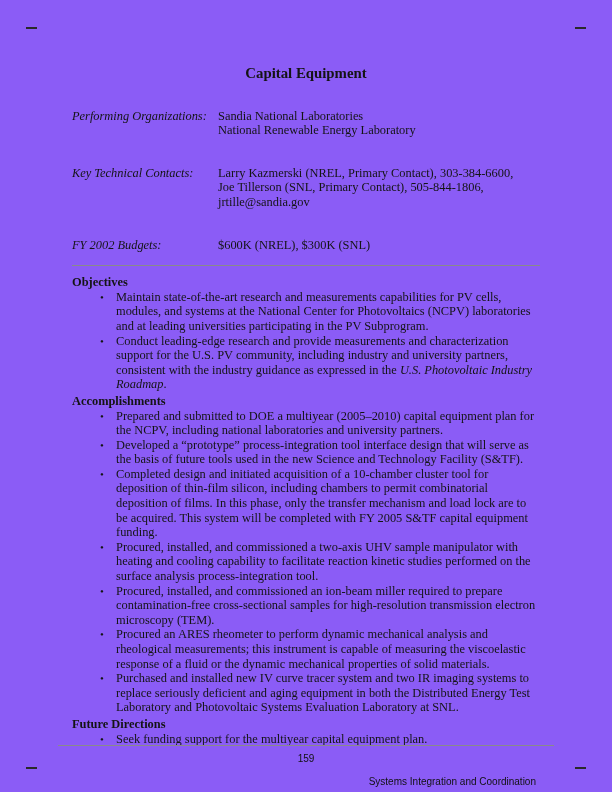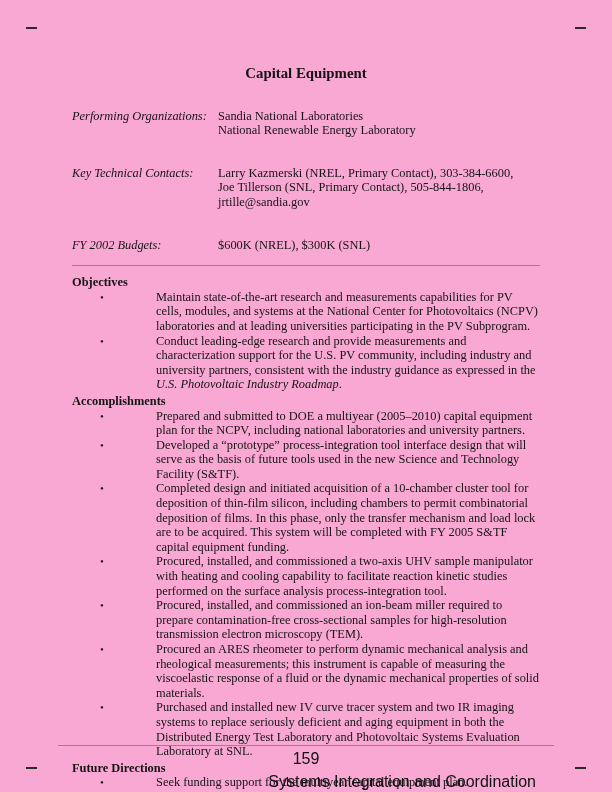--- a/index.html
+++ b/index.html
@@ -5,21 +5,21 @@
   * { margin: 0; padding: 0; box-sizing: border-box; }
   html, body { background: #e8e8e8; }
   body {
     width: 612px;
     font-family: "Liberation Serif", serif;
   }
   .page {
     position: relative;
     width: 612px;
     height: 792px;
-    background: #f9a8d4;
+    background: #8b5cf6;
     color: #141414;
     font-size: 12.4px;
     line-height: 14.6px;
     overflow: hidden;
   }
   .content {
     padding: 66px 72px 0 72px;
   }
   .doc-title {
     text-align: center;
@@ -50,39 +50,39 @@
   .bullets { margin-bottom: 2px; }
   .bullet {
     display: flex;
     padding-left: 28px;
   }
   .marker {
     flex: none;
     width: 16px;
     font-size: 11px;
   }
-  .btext { flex: 1; margin-left: 40px; }
+  .btext { flex: 1; }
   .italic { font-style: italic; }
 
   .footer-line {
     position: absolute;
     left: 58px;
     right: 58px;
     bottom: 46px;
     border: none;
     border-top: 1px solid #8a8a8a;
   }
   .footer-text {
     position: absolute;
     left: 72px;
     width: 468px;
     bottom: 26px;
     height: 14px;
     font-family: "Liberation Sans", sans-serif;
-    font-size: 16px;
+    font-size: 10px;
     color: #111;
   }
   .page-number {
     position: absolute;
     left: 0;
     width: 100%;
     text-align: center;
     top: 0;
   }
   .footer-section {

